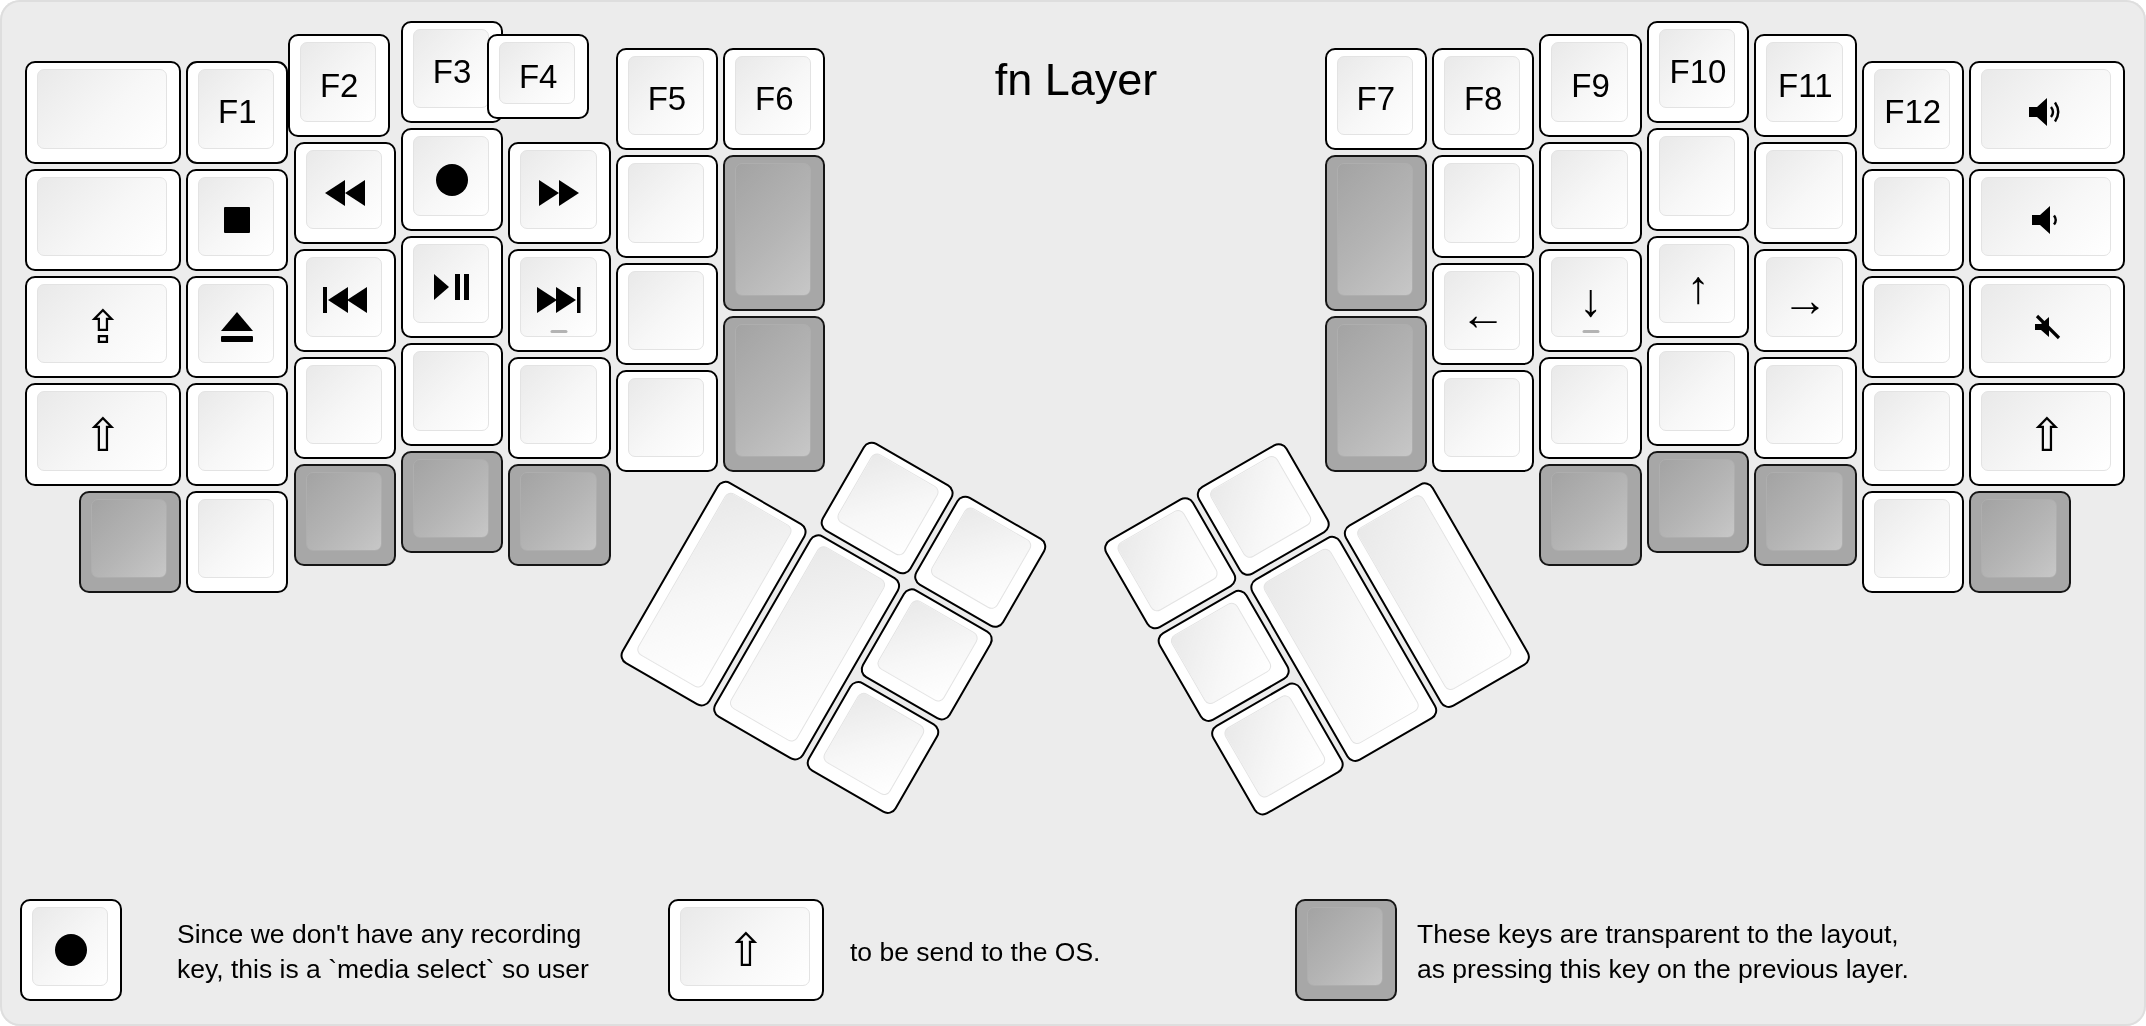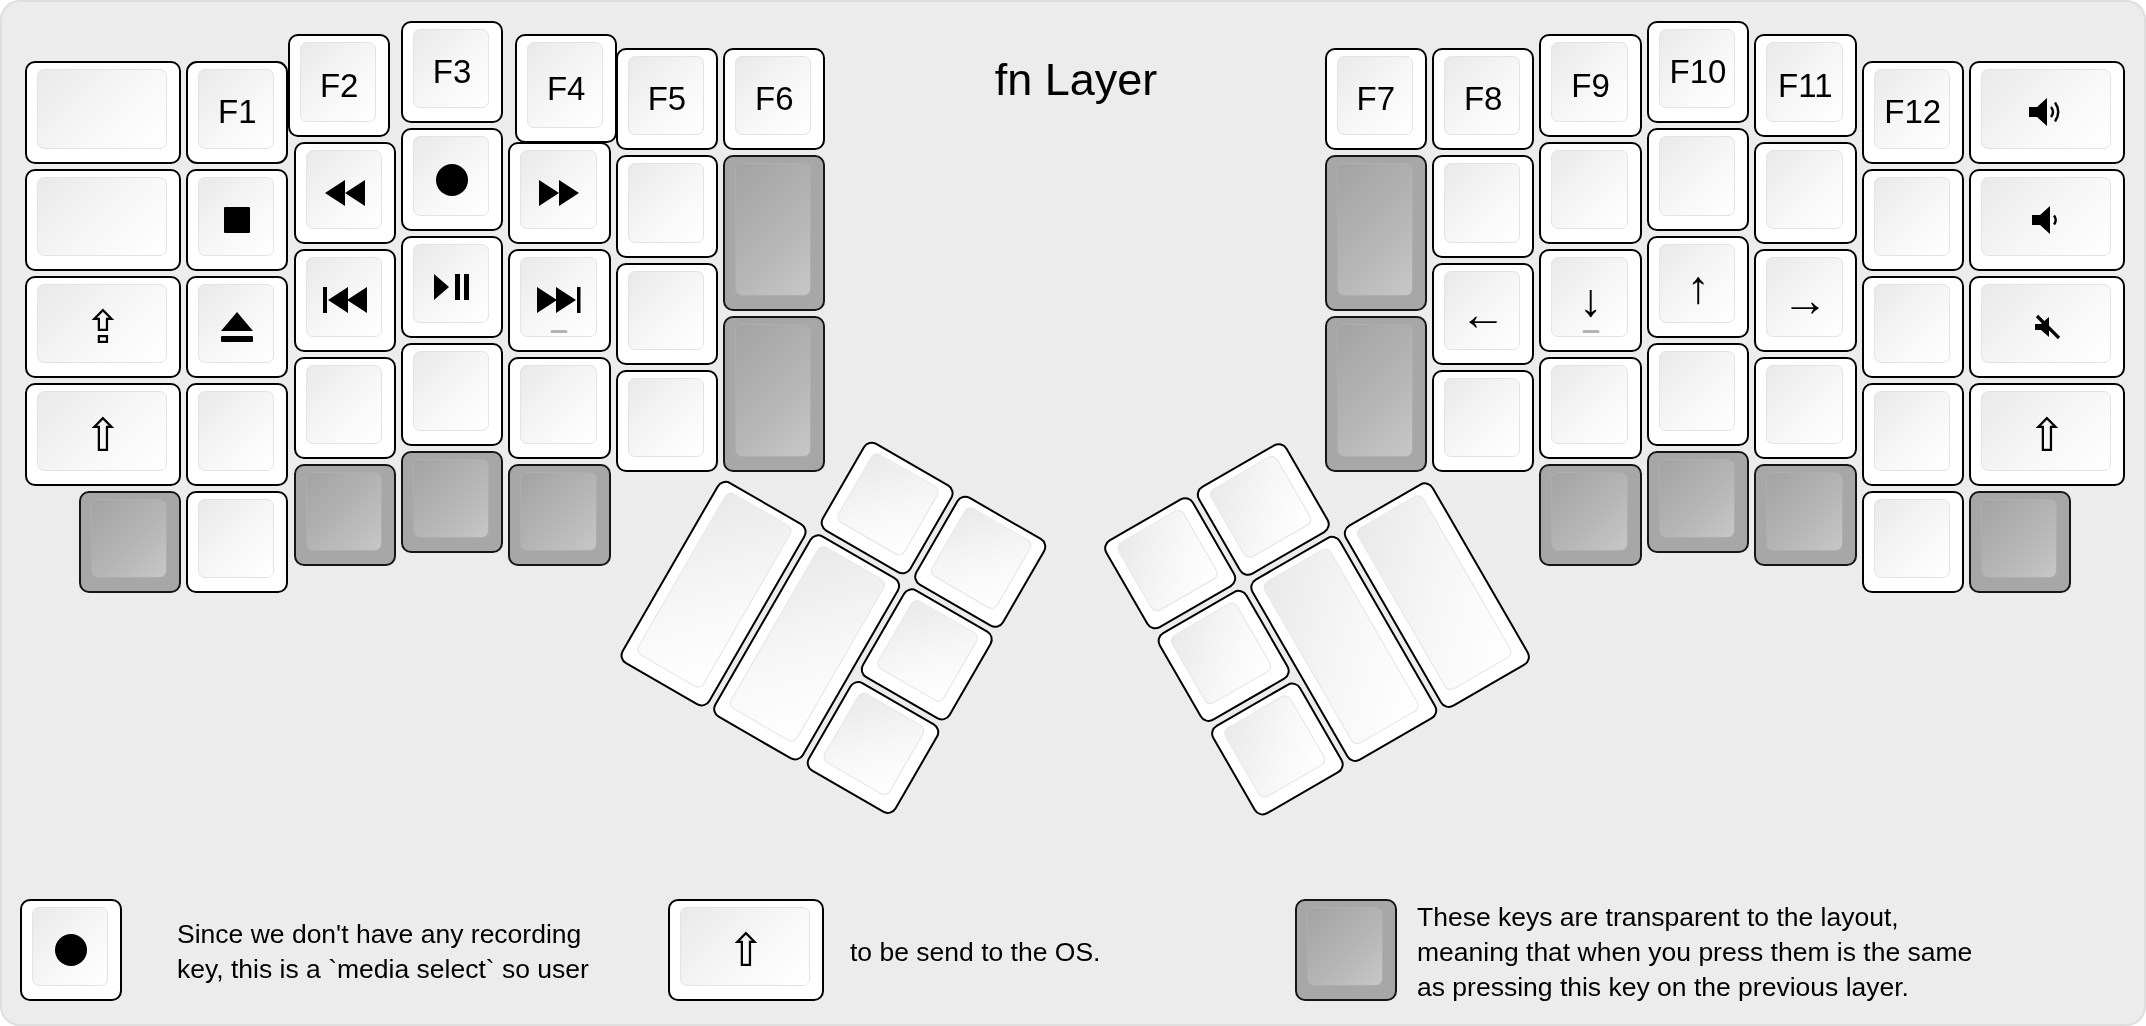--- a/index.html
+++ b/index.html
@@ -130,21 +130,21 @@
             <polygon points="0,1 15,14 0,27"></polygon>
             <rect x="21" y="1" width="5" height="26"></rect>
             <rect x="30" y="1" width="5" height="26"></rect>
           </svg>
         </div>
       </div>
       <div class="key white" style="left: 400.9px; top: 343.2px; width: 102.4px; height: 102.4px;">
         <div class="cap"></div>
         <div class="content"></div>
       </div>
-      <div class="key white" style="left: 515px; top: 34.425px; width: 102.4px; height: 109px;">
+      <div class="key white" style="left: 487px; top: 34.425px; width: 102.4px; height: 85px;">
         <div class="cap"></div>
         <div class="content">
           <span class="flabel">F4</span>
         </div>
       </div>
       <div class="key white" style="left: 508.3px; top: 141.825px; width: 102.4px; height: 102.4px;">
         <div class="cap"></div>
         <div class="content">
           <svg width="40" height="28" viewBox="0 0 40 28" fill="#000">
             <polygon points="0,1 20,14 0,27"></polygon>
@@ -460,17 +460,16 @@
       </div>
       <div class="legend-text" style="left: 850px;">
         <div>to be send to the OS.</div>
       </div>
       <div class="key gray" style="left: 1295px; top: 899px; width: 102.4px; height: 102.4px;">
         <div class="cap"></div>
         <div class="content"></div>
       </div>
       <div class="legend-text" style="left: 1417px;">
         <div>These keys are transparent to the layout,</div>
-        <div>meaning that when you press them is the same</div>
         <div>as pressing this key on the previous layer.</div>
       </div>
     </div>
 </div>
 
 </body></html>

